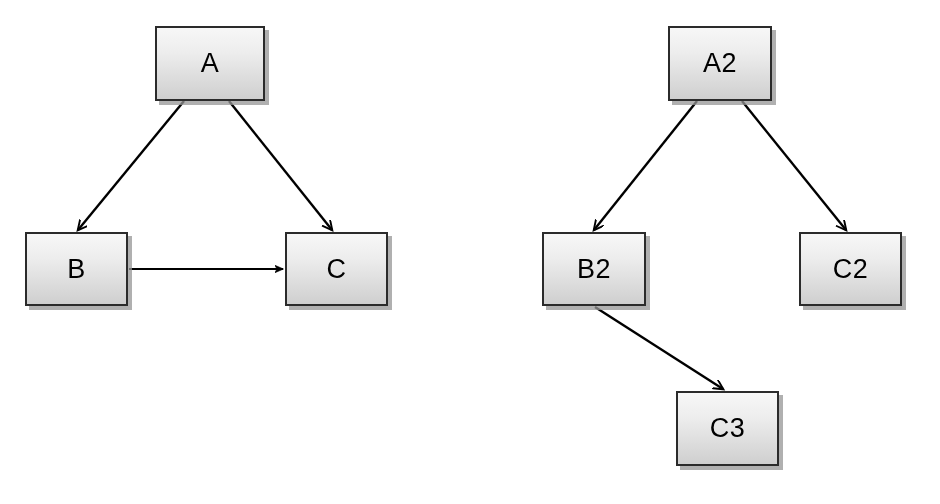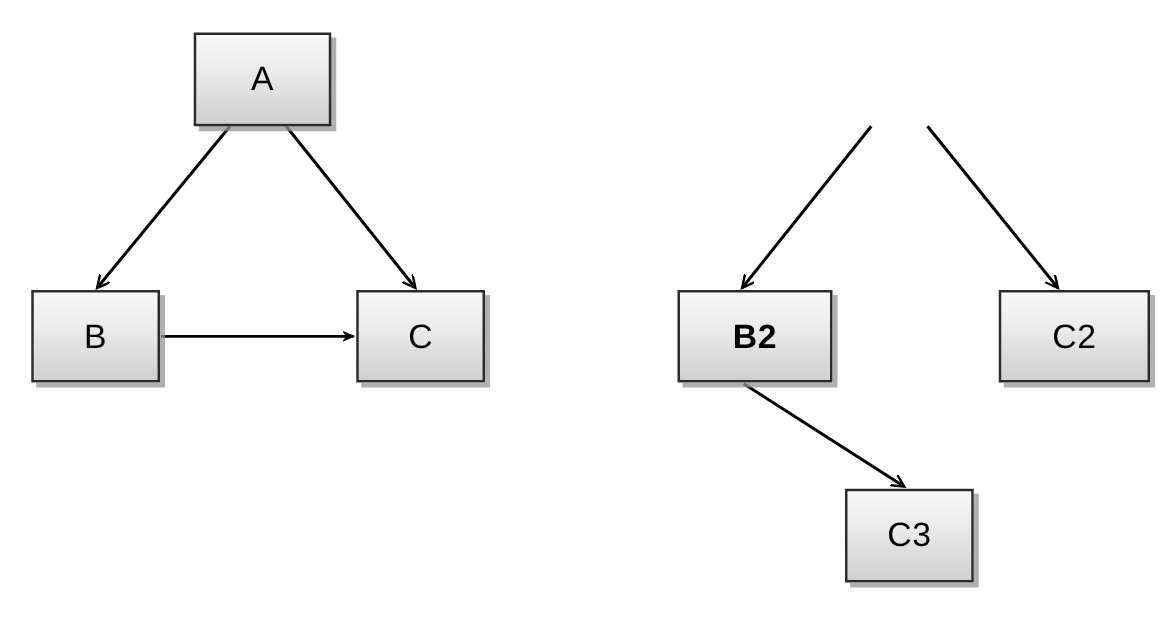--- a/index.html
+++ b/index.html
@@ -70,23 +70,26 @@
 
   <div class="node" style="left: 155px; top: 26px; width: 110px; height: 75px;">
     <span class="node-label">A</span>
   </div>
   <div class="node" style="left: 25px; top: 232px; width: 103px; height: 74px;">
     <span class="node-label">B</span>
   </div>
   <div class="node" style="left: 285px; top: 232px; width: 103px; height: 74px;">
     <span class="node-label">C</span>
   </div>
-  <div class="node" style="left: 542px; top: 232px; width: 124px; height: 74px; font-weight: bold;">
+  <div class="node" style="left: 668px; top: 26px; width: 104px; height: 75px;">
+    <span class="node-label">A2</span>
+  </div>
+  <div class="node" style="left: 542px; top: 232px; width: 104px; height: 74px;">
     <span class="node-label">B2</span>
   </div>
-  <div class="node" style="left: 799px; top: 232px; width: 121px; height: 74px;">
+  <div class="node" style="left: 799px; top: 232px; width: 103px; height: 74px;">
     <span class="node-label">C2</span>
   </div>
   <div class="node" style="left: 676px; top: 391px; width: 103px; height: 75px; justify-content: center;">
     <span class="node-label">C3</span>
   </div>
 
 </div>
 
 </body></html>

